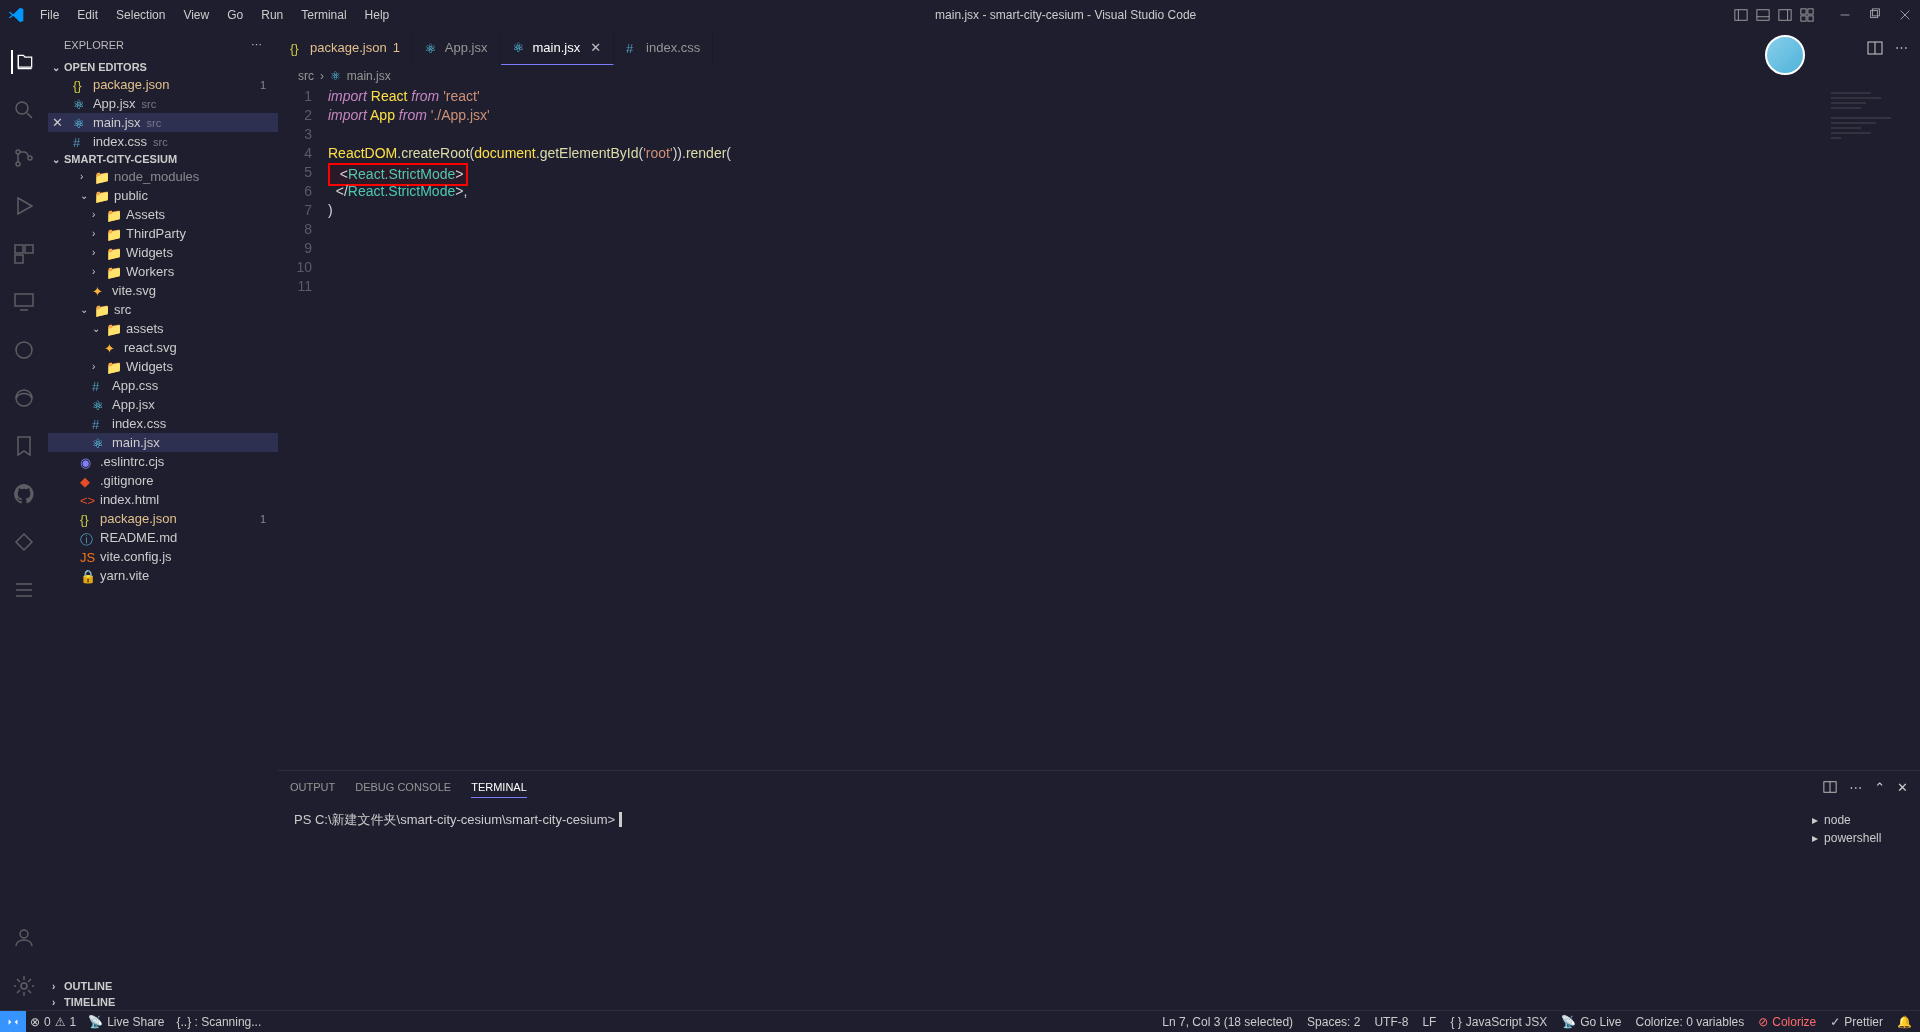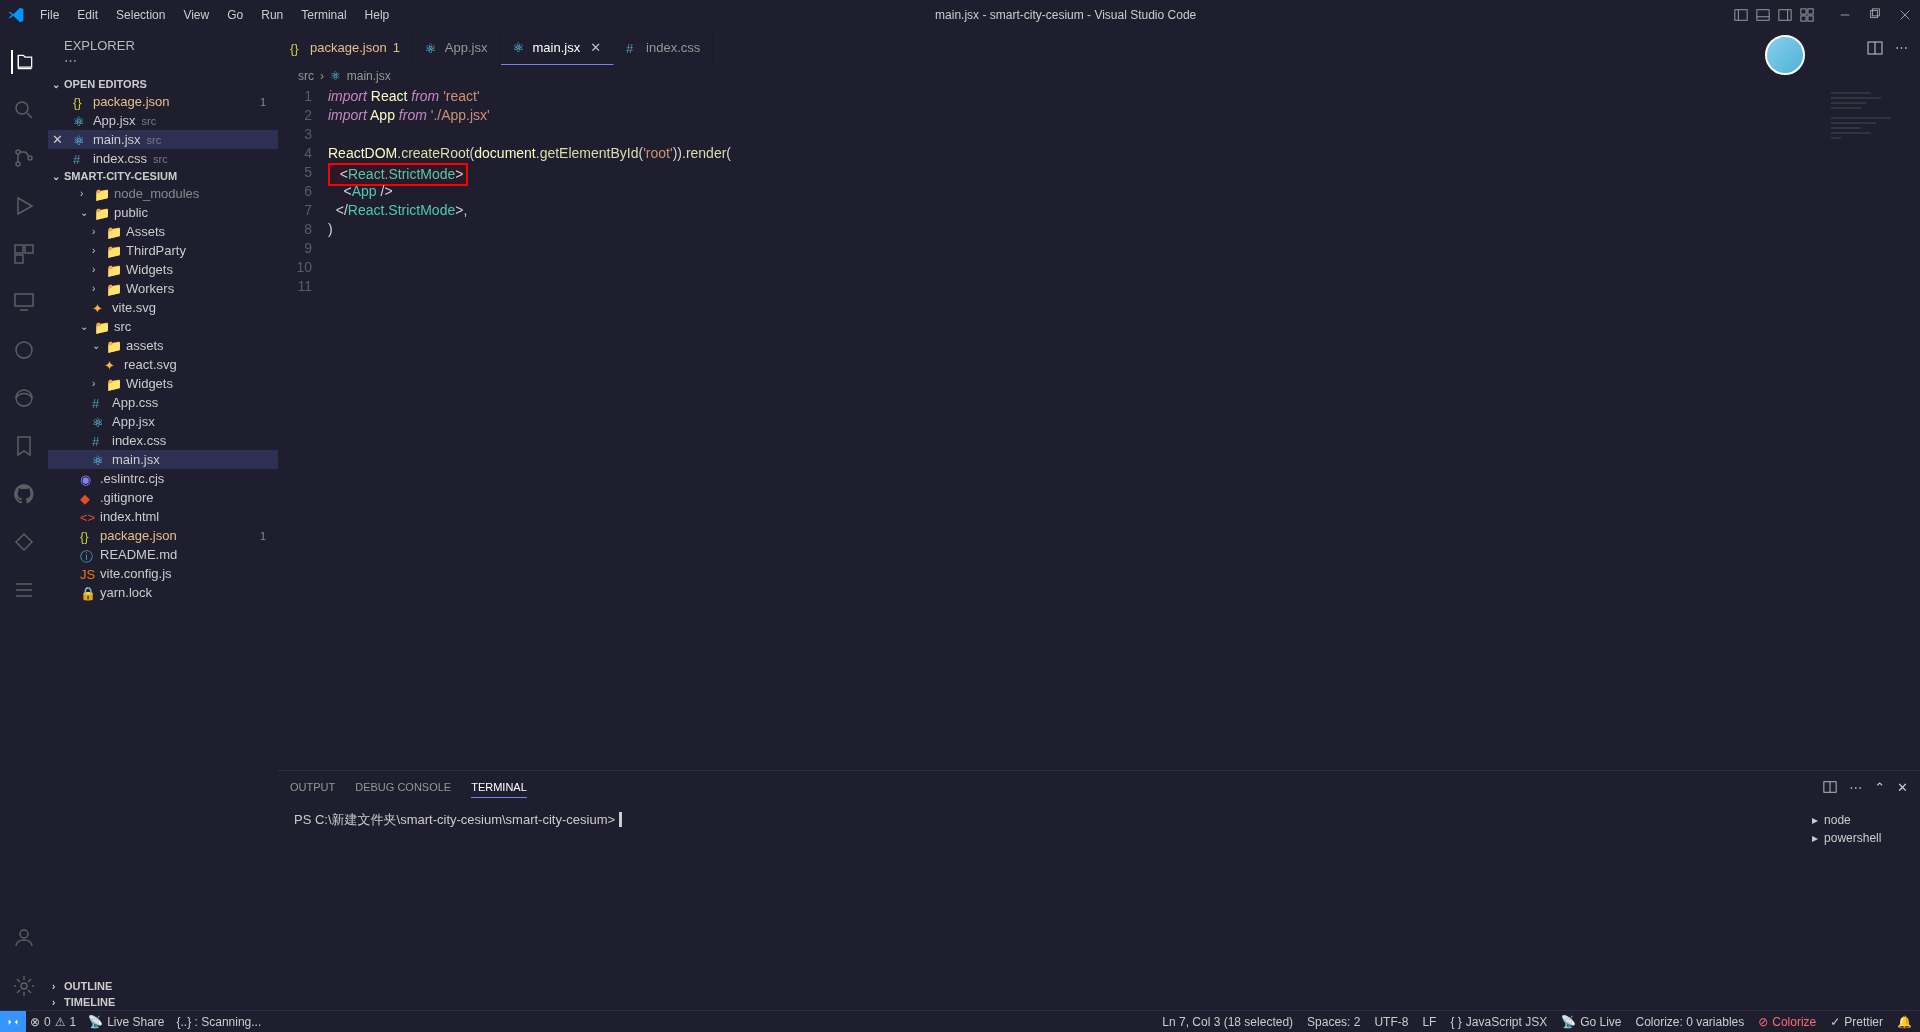--- a/index.html
+++ b/index.html
@@ -19,21 +19,21 @@
 .main { display: flex; height: calc(100% - 52px); }
 
 
 .activitybar { width: 48px; background: #1e1e2e; display: flex; flex-direction: column; align-items: center; padding-top: 8px; }
 .activity-icon { width: 24px; height: 24px; margin: 12px 0; opacity: 0.6; cursor: pointer; display: flex; align-items: center; justify-content: center; }
 .activity-icon.active { opacity: 1; border-left: 2px solid #fff; margin-left: -2px; padding-left: 2px; }
 .activity-bottom { margin-top: auto; margin-bottom: 12px; }
 
 
 .sidebar { width: 230px; background: #1e1e2e; display: flex; flex-direction: column; }
-.sidebar-header { padding: 8px 16px; font-size: 13px; color: #bbbbbb; display: flex; justify-content: space-between; align-items: flex-start; flex-direction: column; }
+.sidebar-header { padding: 8px 16px; font-size: 11px; color: #bbbbbb; display: flex; justify-content: space-between; align-items: center; }
 .section-header { padding: 2px 4px; font-size: 11px; color: #cccccc; font-weight: bold; cursor: pointer; display: flex; align-items: center; gap: 4px; }
 .chevron { display: inline-block; width: 8px; font-size: 10px; }
 .tree { font-size: 13px; }
 .tree-item { padding: 2px 0 2px 24px; display: flex; align-items: center; gap: 6px; cursor: pointer; color: #cccccc; }
 .tree-item.indent1 { padding-left: 32px; }
 .tree-item.indent2 { padding-left: 44px; }
 .tree-item.indent3 { padding-left: 56px; }
 .tree-item.selected { background: #2d3050; }
 .tree-item .badge { margin-left: auto; margin-right: 12px; color: #888; font-size: 11px; }
 .tree-item .close-x { margin-left: -20px; margin-right: 4px; }
@@ -60,21 +60,21 @@
 .tab-close { opacity: 0; margin-left: 4px; }
 .tab:hover .tab-close, .tab.active .tab-close { opacity: 0.7; }
 .tab-actions { margin-left: auto; display: flex; align-items: center; gap: 12px; padding-right: 12px; }
 .breadcrumbs { padding: 4px 20px; font-size: 12px; color: #969696; display: flex; align-items: center; gap: 6px; }
 .editor-content { flex: 1; display: flex; font-family: Consolas, monospace; font-size: 14px; line-height: 19px; position: relative; }
 .gutter { width: 50px; text-align: right; padding-right: 16px; color: #5a5a6e; }
 .gutter .line-no { height: 19px; }
 .code { flex: 1; color: #cccccc; }
 .code-line { height: 19px; white-space: pre; }
 .kw { color: #c586c0; font-style: italic; }
-.var { color: #fef9c3; }
+.var { color: #fde047; }
 .str { color: #ce9178; }
 .fn { color: #dcdcaa; }
 .punc { color: #d4d4d4; }
 .comp { color: #4ec9b0; }
 .highlight-box { border: 2px solid #ff0000; background: rgba(128,0,0,0.15); display: inline-block; padding: 0 2px; text-align: center; }
 .minimap { position: absolute; right: 14px; top: 0; width: 80px; height: 100%; opacity: 0.3; }
 
 
 .panel { height: 240px; border-top: 1px solid #2d2d3f; display: flex; flex-direction: column; }
 .panel-tabs { display: flex; height: 32px; align-items: center; padding: 0 12px; gap: 20px; }
@@ -368,21 +368,21 @@
         <div class="tree-item indent1">
           <span class="icon icon-md">ⓘ</span>
           <span class="">README.md</span>
         </div>
         <div class="tree-item indent1">
           <span class="icon icon-js">JS</span>
           <span class="">vite.config.js</span>
         </div>
         <div class="tree-item indent1">
           <span class="icon icon-lock">🔒</span>
-          <span class="">yarn.lock</span>
+          <span class="">yarn.vite</span>
         </div>
       </div>
     <div class="section-header" style="margin-top:auto">
         <span class="chevron">›</span>
         <span>OUTLINE</span>
       </div>
     <div class="section-header">
         <span class="chevron">›</span>
         <span>TIMELINE</span>
       </div>
@@ -436,21 +436,20 @@
           <div class="line-no">9</div>
           <div class="line-no">10</div>
           <div class="line-no">11</div>
         </div>
       <div class="code" id="code">
           <div class="code-line"><span class="kw">import</span> <span class="var">React</span> <span class="kw">from</span> <span class="str">'react'</span></div>
           <div class="code-line"><span class="kw">import</span> <span class="var">App</span> <span class="kw">from</span> <span class="str">'./App.jsx'</span></div>
           <div class="code-line"></div>
           <div class="code-line"><span class="var">ReactDOM</span><span class="punc">.</span><span class="fn">createRoot</span><span class="punc">(</span><span class="var">document</span><span class="punc">.</span><span class="fn">getElementById</span><span class="punc">(</span><span class="str">'root'</span><span class="punc">)).</span><span class="fn">render</span><span class="punc">(</span></div>
           <div class="code-line"><span class="highlight-box">  <span class="punc">&lt;</span><span class="comp">React.StrictMode</span><span class="punc">&gt;</span></span></div>
-          <div class="code-line">    <span class="punc">&lt;</span><span class="comp">App</span> <span class="punc">/&gt;</span></div>
           <div class="code-line">  <span class="punc">&lt;/</span><span class="comp">React.StrictMode</span><span class="punc">&gt;,</span></div>
           <div class="code-line"><span class="punc">)</span></div>
           <div class="code-line"></div>
         </div>
       <div class="minimap">
         <svg width="80" height="150">
             <rect x="5" y="5" width="40" height="2" fill="#666"></rect>
             <rect x="5" y="10" width="50" height="2" fill="#666"></rect>
             <rect x="5" y="15" width="35" height="2" fill="#666"></rect>
             <rect x="5" y="20" width="30" height="2" fill="#666"></rect>

